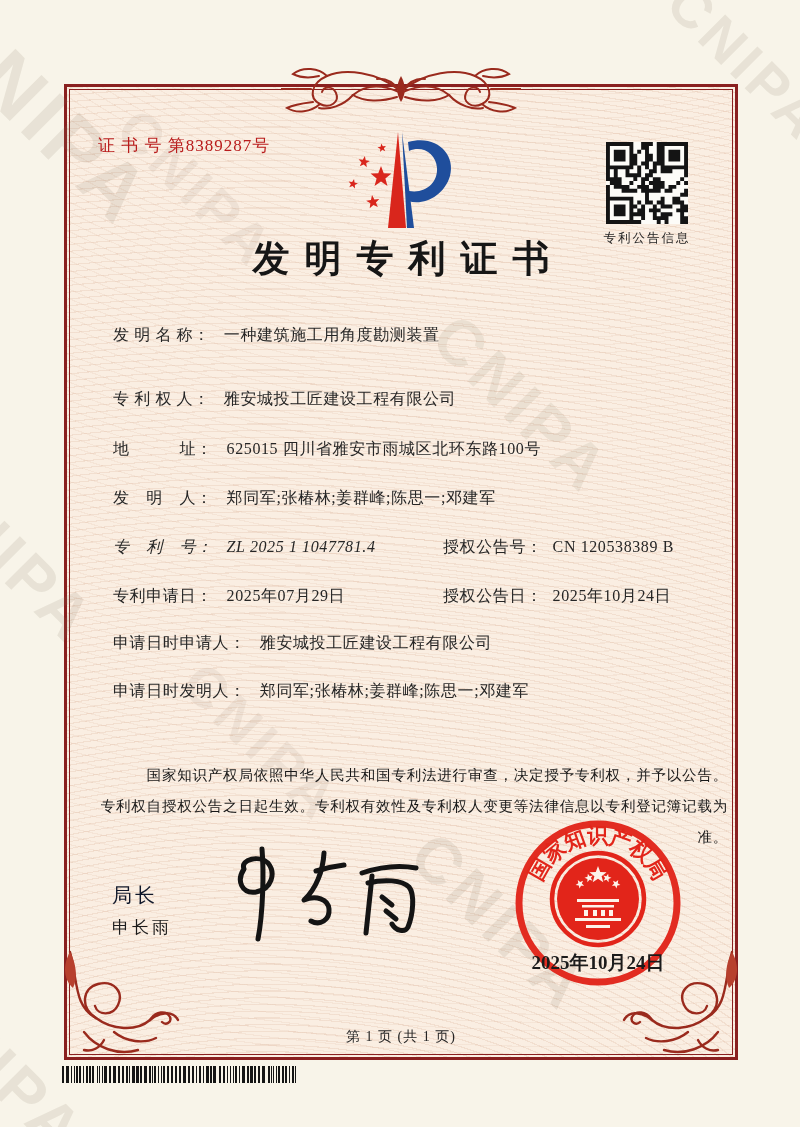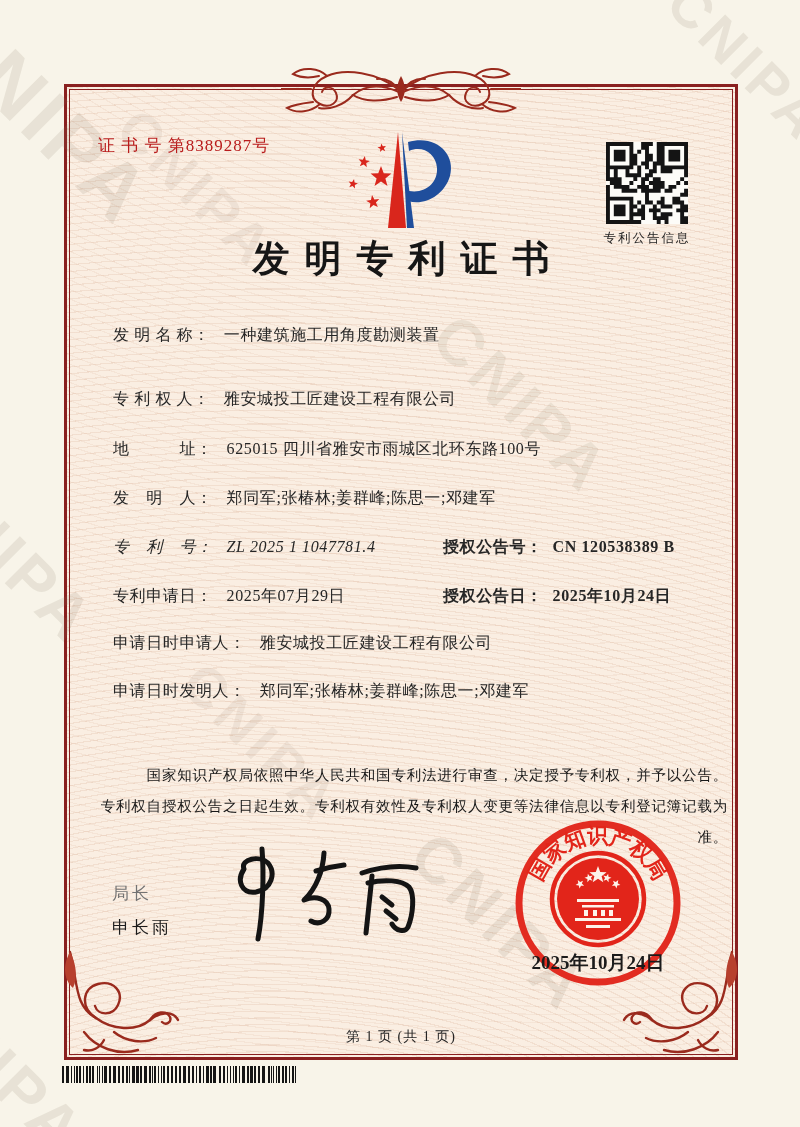--- a/index.html
+++ b/index.html
@@ -37,27 +37,27 @@
   .cert-no{position:absolute;left:98px;top:134px;font-size:17px;letter-spacing:1px;color:#b91c1c;}
   .logo{position:absolute;left:336px;top:128px;width:122px;height:106px;}
   .qr-wrap{position:absolute;left:606px;top:142px;width:82px;height:82px;background:#fdfcf8;}
   .qr-caption{position:absolute;left:584px;top:230px;width:126px;text-align:center;font-size:12.5px;letter-spacing:2px;color:#242424;}
   .title{
     position:absolute;left:64px;top:234px;width:674px;text-align:center;
     font-size:37px;font-weight:bold;letter-spacing:15px;text-indent:15px;color:#161616;
   }
   .frow{position:absolute;left:113px;font-size:16px;letter-spacing:0.6px;white-space:nowrap;color:#262626;}
   .frow .val{margin-left:14px;}
-  .frow.rcol{left:443px;font-weight:bold;}
+  .frow.rcol{left:443px;}
   .frow.rcol .val{margin-left:10px;}
   .statement{
     position:absolute;left:72px;top:760px;width:656px;text-align:right;
     font-size:14.5px;line-height:31px;letter-spacing:0.8px;color:#181818;
   }
-  .sig-title{position:absolute;left:112px;top:882px;font-family:"Liberation Sans","DejaVu Sans",sans-serif;font-size:17px;letter-spacing:3px;color:#737373;}
+  .sig-title{position:absolute;left:112px;top:882px;font-family:"Liberation Sans","DejaVu Sans",sans-serif;font-size:20px;letter-spacing:3px;color:#0f172a;}
   .sig-name{position:absolute;left:112px;top:916px;font-family:"Liberation Sans","DejaVu Sans",sans-serif;font-size:17px;letter-spacing:3px;color:#1c1c1c;}
   .signature{position:absolute;left:228px;top:843px;width:200px;height:100px;}
   .seal{position:absolute;left:512px;top:817px;width:172px;height:172px;z-index:5;}
   .footer-page{position:absolute;left:64px;top:1028px;width:674px;text-align:center;font-size:14px;letter-spacing:1px;color:#242424;}
   .barcode{position:absolute;left:62px;top:1066px;width:240px;height:17px;z-index:2;}
 </style>
 </head>
 <body>
 
 <div class="wm" style="left:-20px;top:-12px;font-size:80px;">CNIPA</div>

